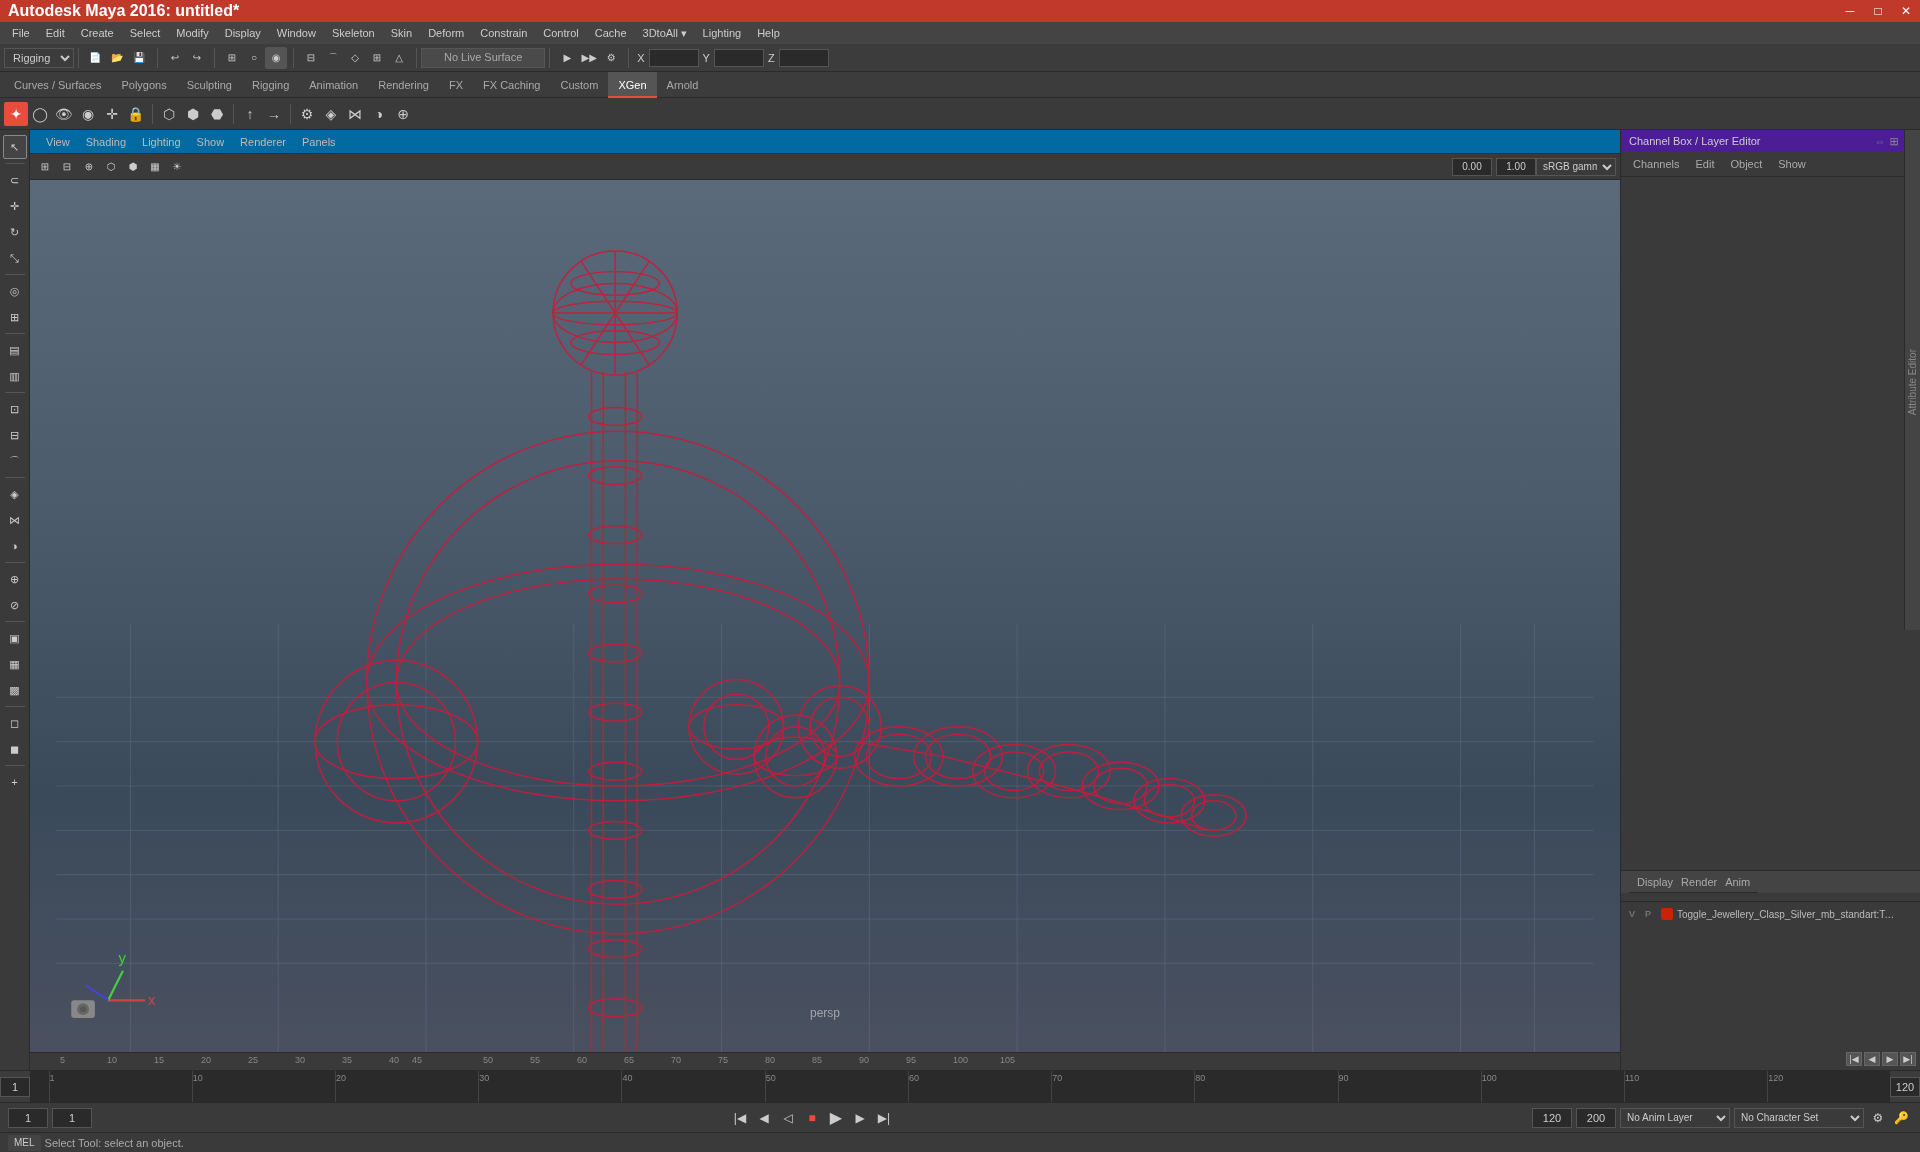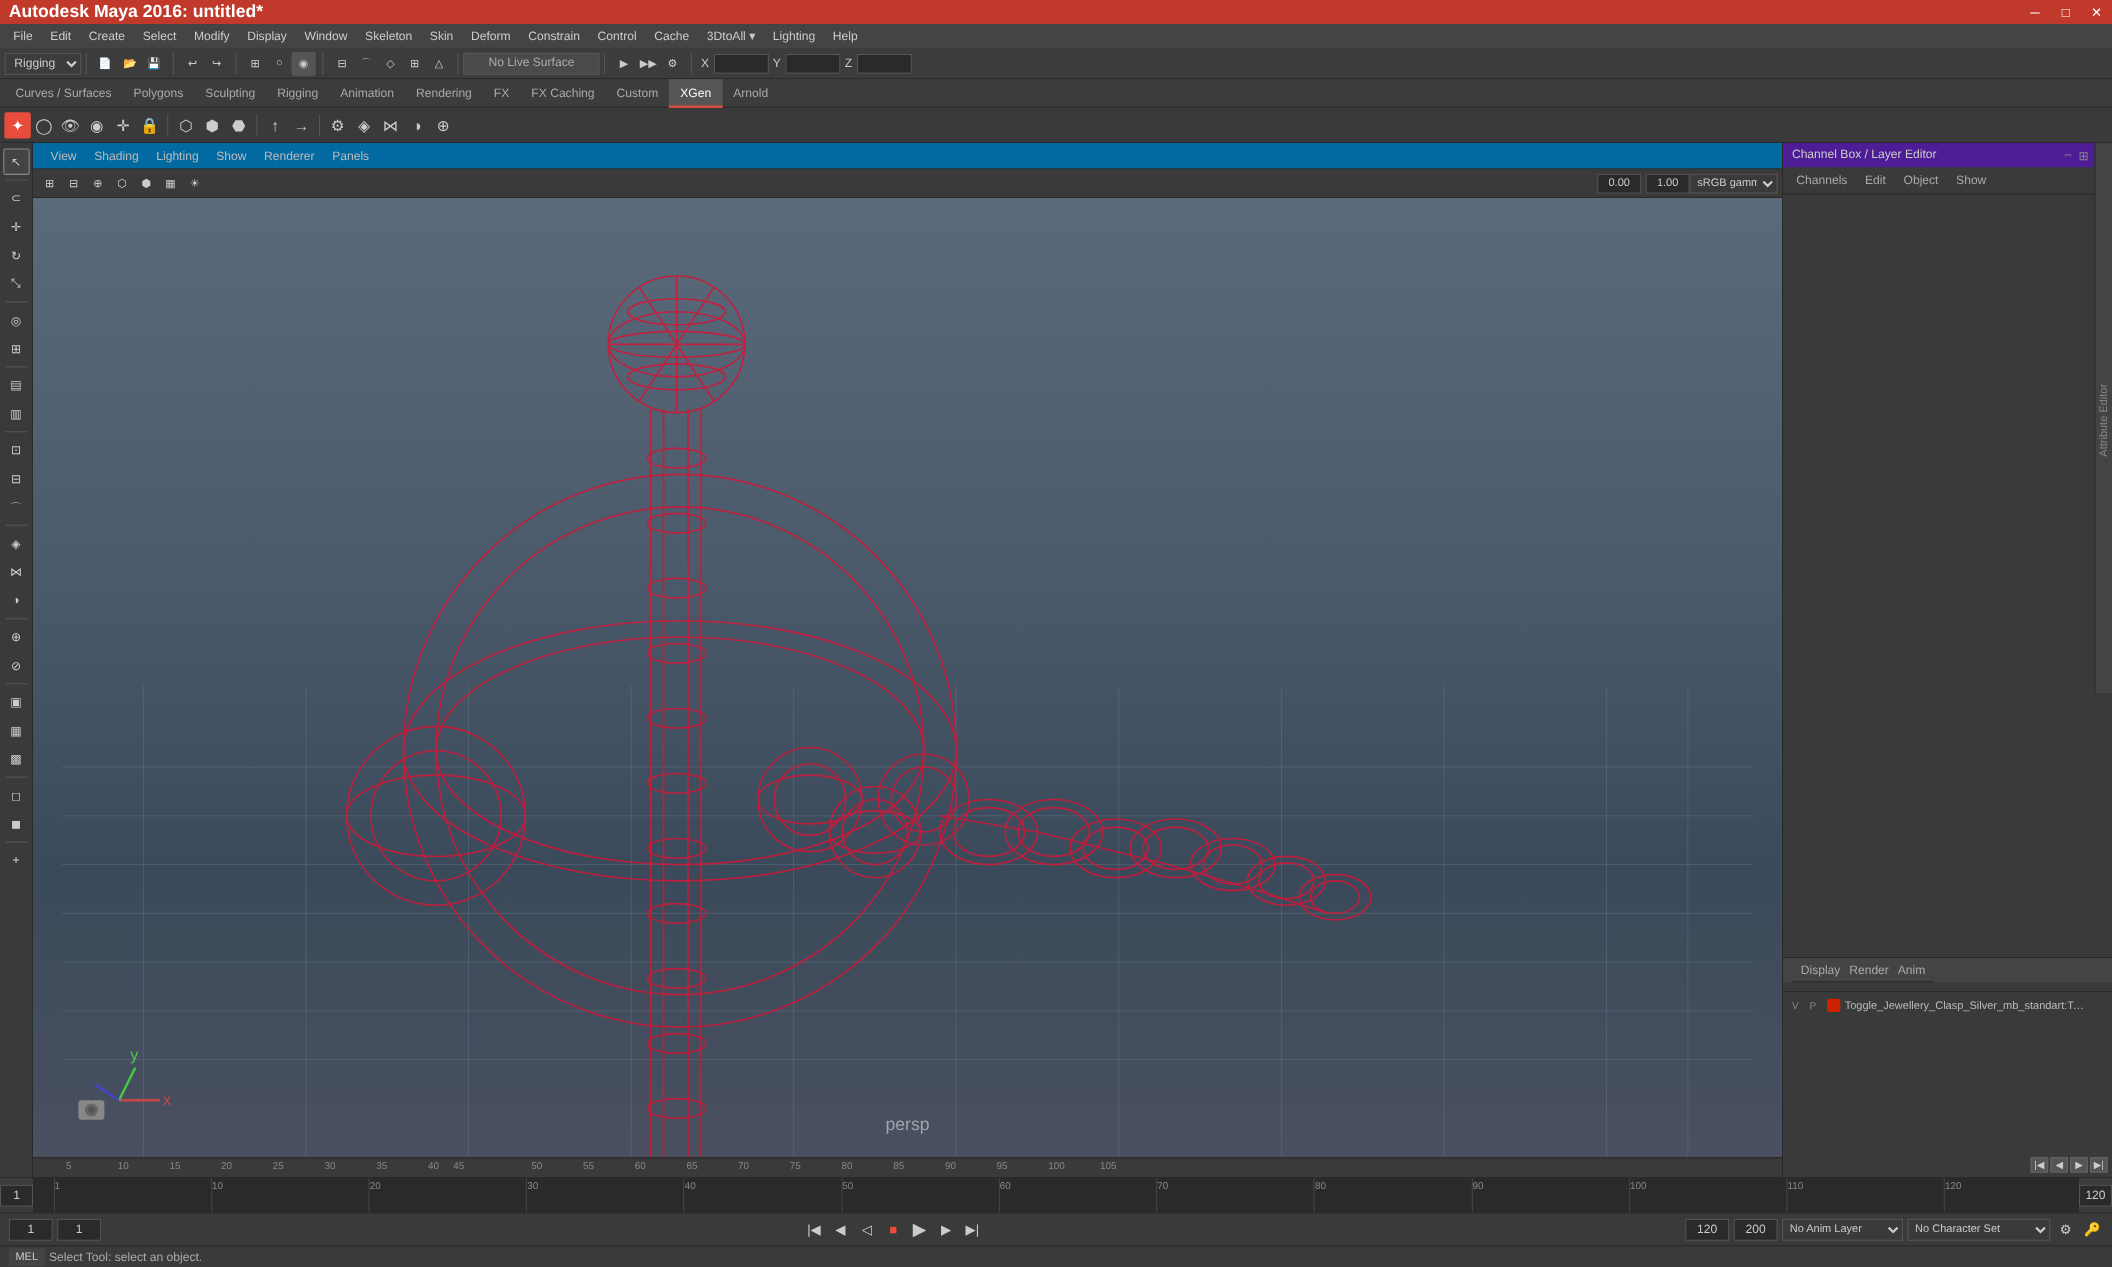--- a/index.html
+++ b/index.html
@@ -69,21 +69,21 @@
     #viewport-toolbar {
       height: 26px; background: #3a3a3a; display: flex; align-items: center; padding: 0 4px; border-bottom: 1px solid #2a2a2a;
     }
     .vp-btn { width: 20px; height: 20px; display: flex; align-items: center; justify-content: center; color: #ccc; cursor: pointer; font-size: 10px; border-radius: 2px; margin: 0 1px; }
     .vp-field { background: #2a2a2a; border: 1px solid #555; color: #ccc; font-size: 10px; width: 40px; height: 18px; text-align: center; }
     .gamma-select { background: #3a3a3a; border: 1px solid #555; color: #ccc; font-size: 10px; height: 18px; padding: 0 2px; width: 80px; }
     #viewport-canvas {
       flex: 1; position: relative; overflow: hidden;
       background: linear-gradient(180deg, #5a6a7a 0%, #4a5a6a 40%, #3a4a5a 70%, #4a5060 100%);
     }
-    .viewport-label { position: absolute; bottom: 20px; left: 50%; transform: translateX(-50%); color: rgba(200,200,200,0.7); font-size: 16px; }
+    .viewport-label { position: absolute; bottom: 32px; left: 50%; transform: translateX(-50%); color: rgba(200,200,200,0.7); font-size: 12px; }
     #viewport-ruler-bottom {
       height: 18px; background: #3a3a3a; display: flex; align-items: center; border-top: 1px solid #2a2a2a; position: relative; overflow: hidden;
     }
     .ruler-tick { position: absolute; top: 0; font-size: 9px; color: #888; padding-top: 2px; }
 
     
     #right-panel {
       width: 300px; background: #3a3a3a; border-left: 1px solid #2a2a2a; display: flex; flex-direction: column;
     }
     #channel-box-header {

